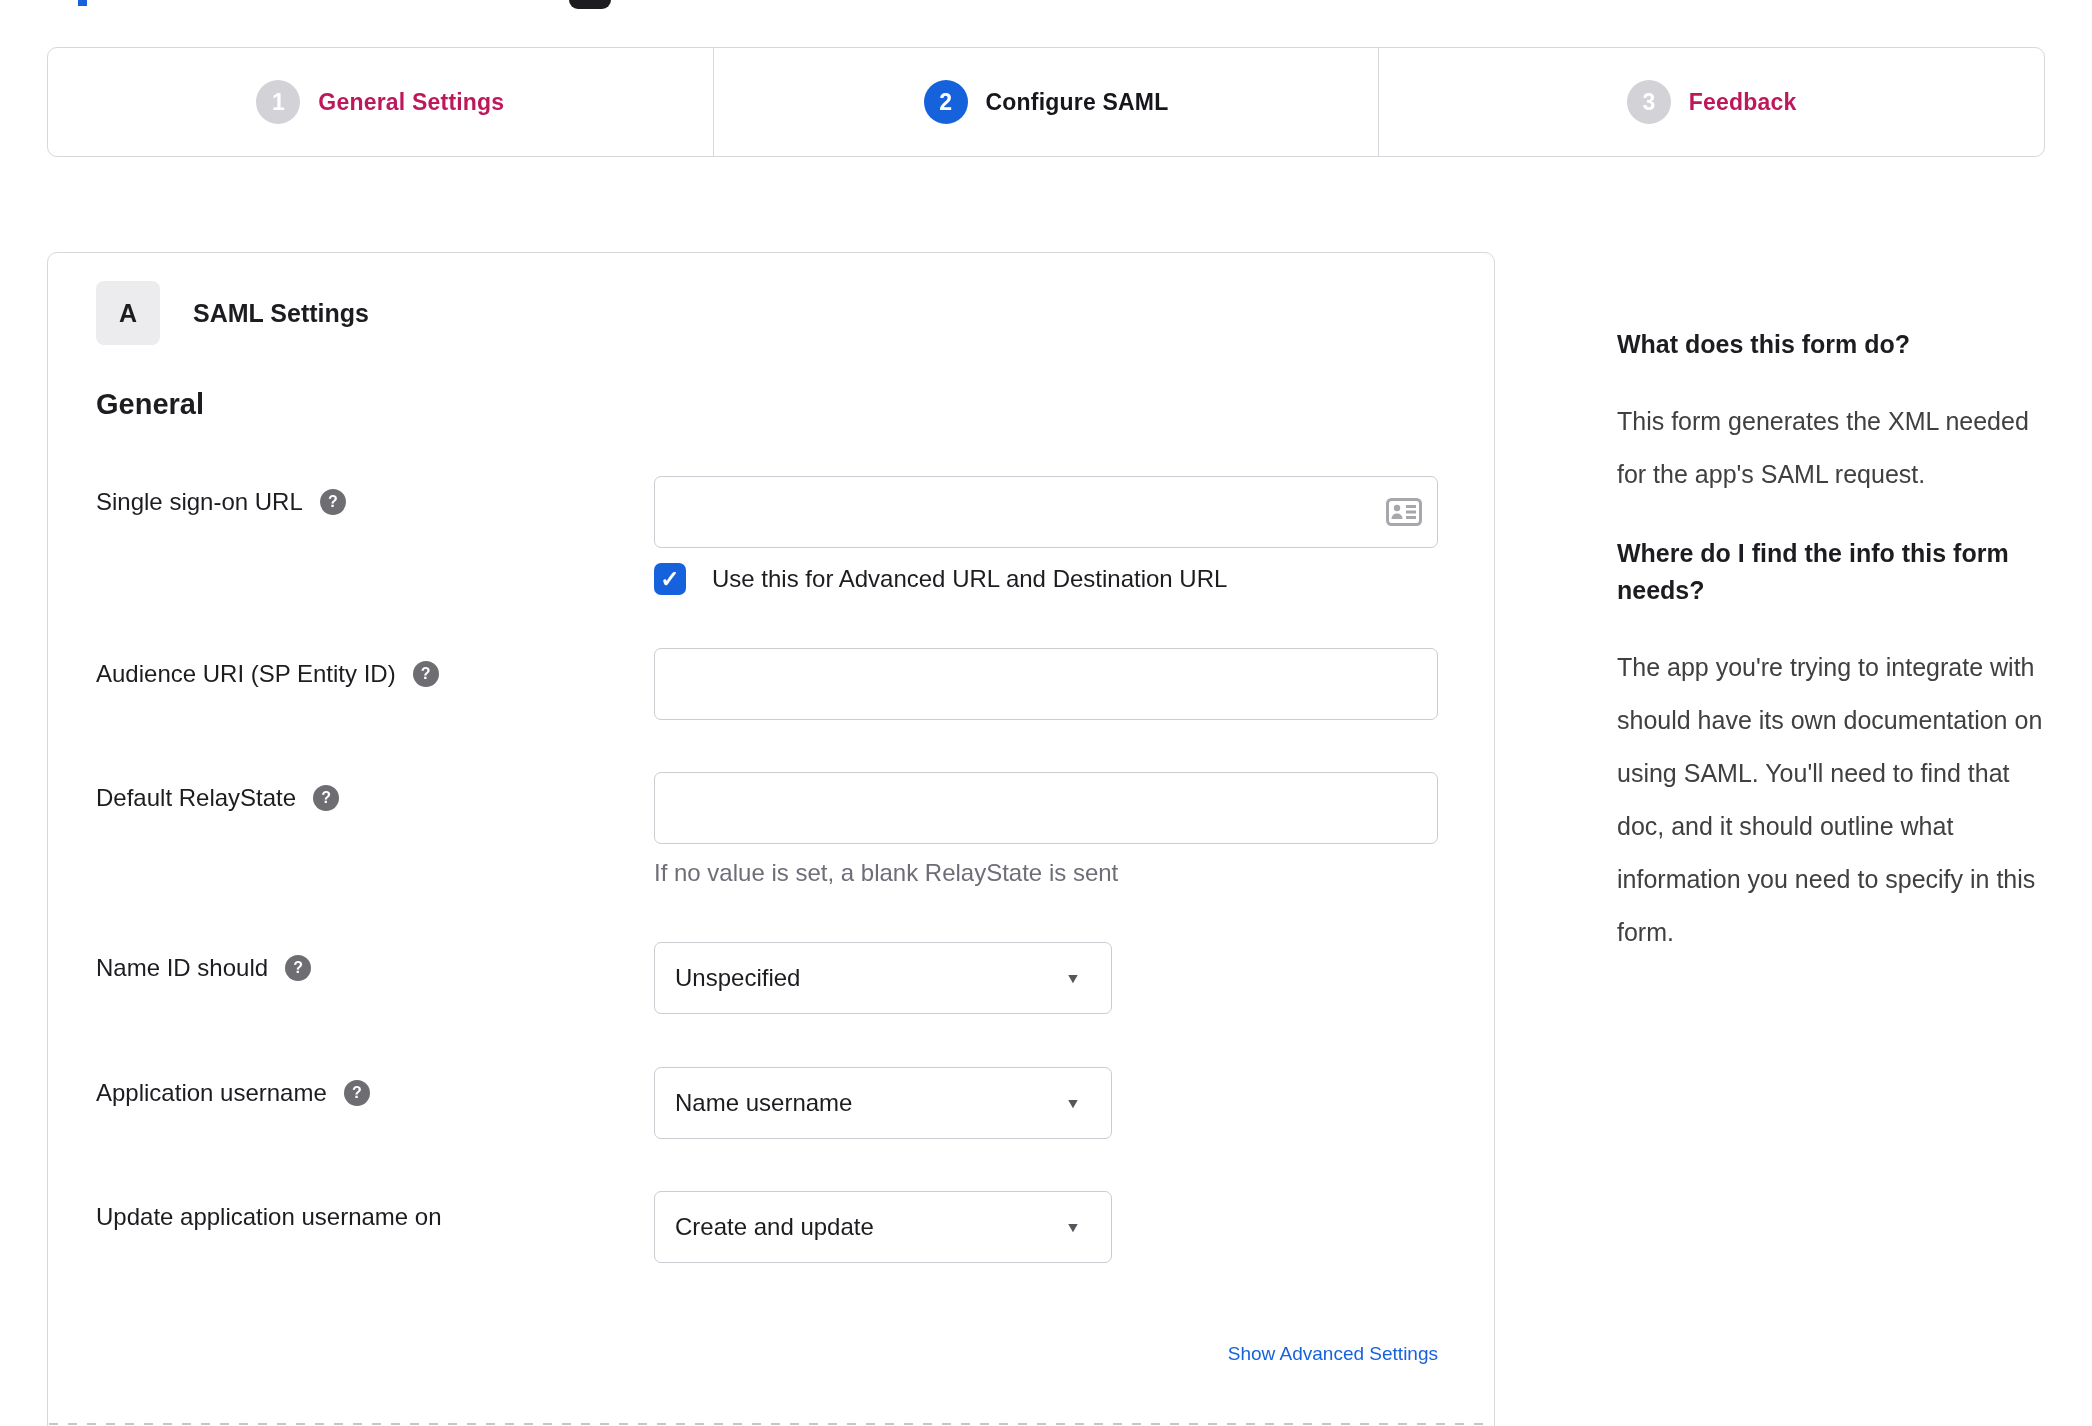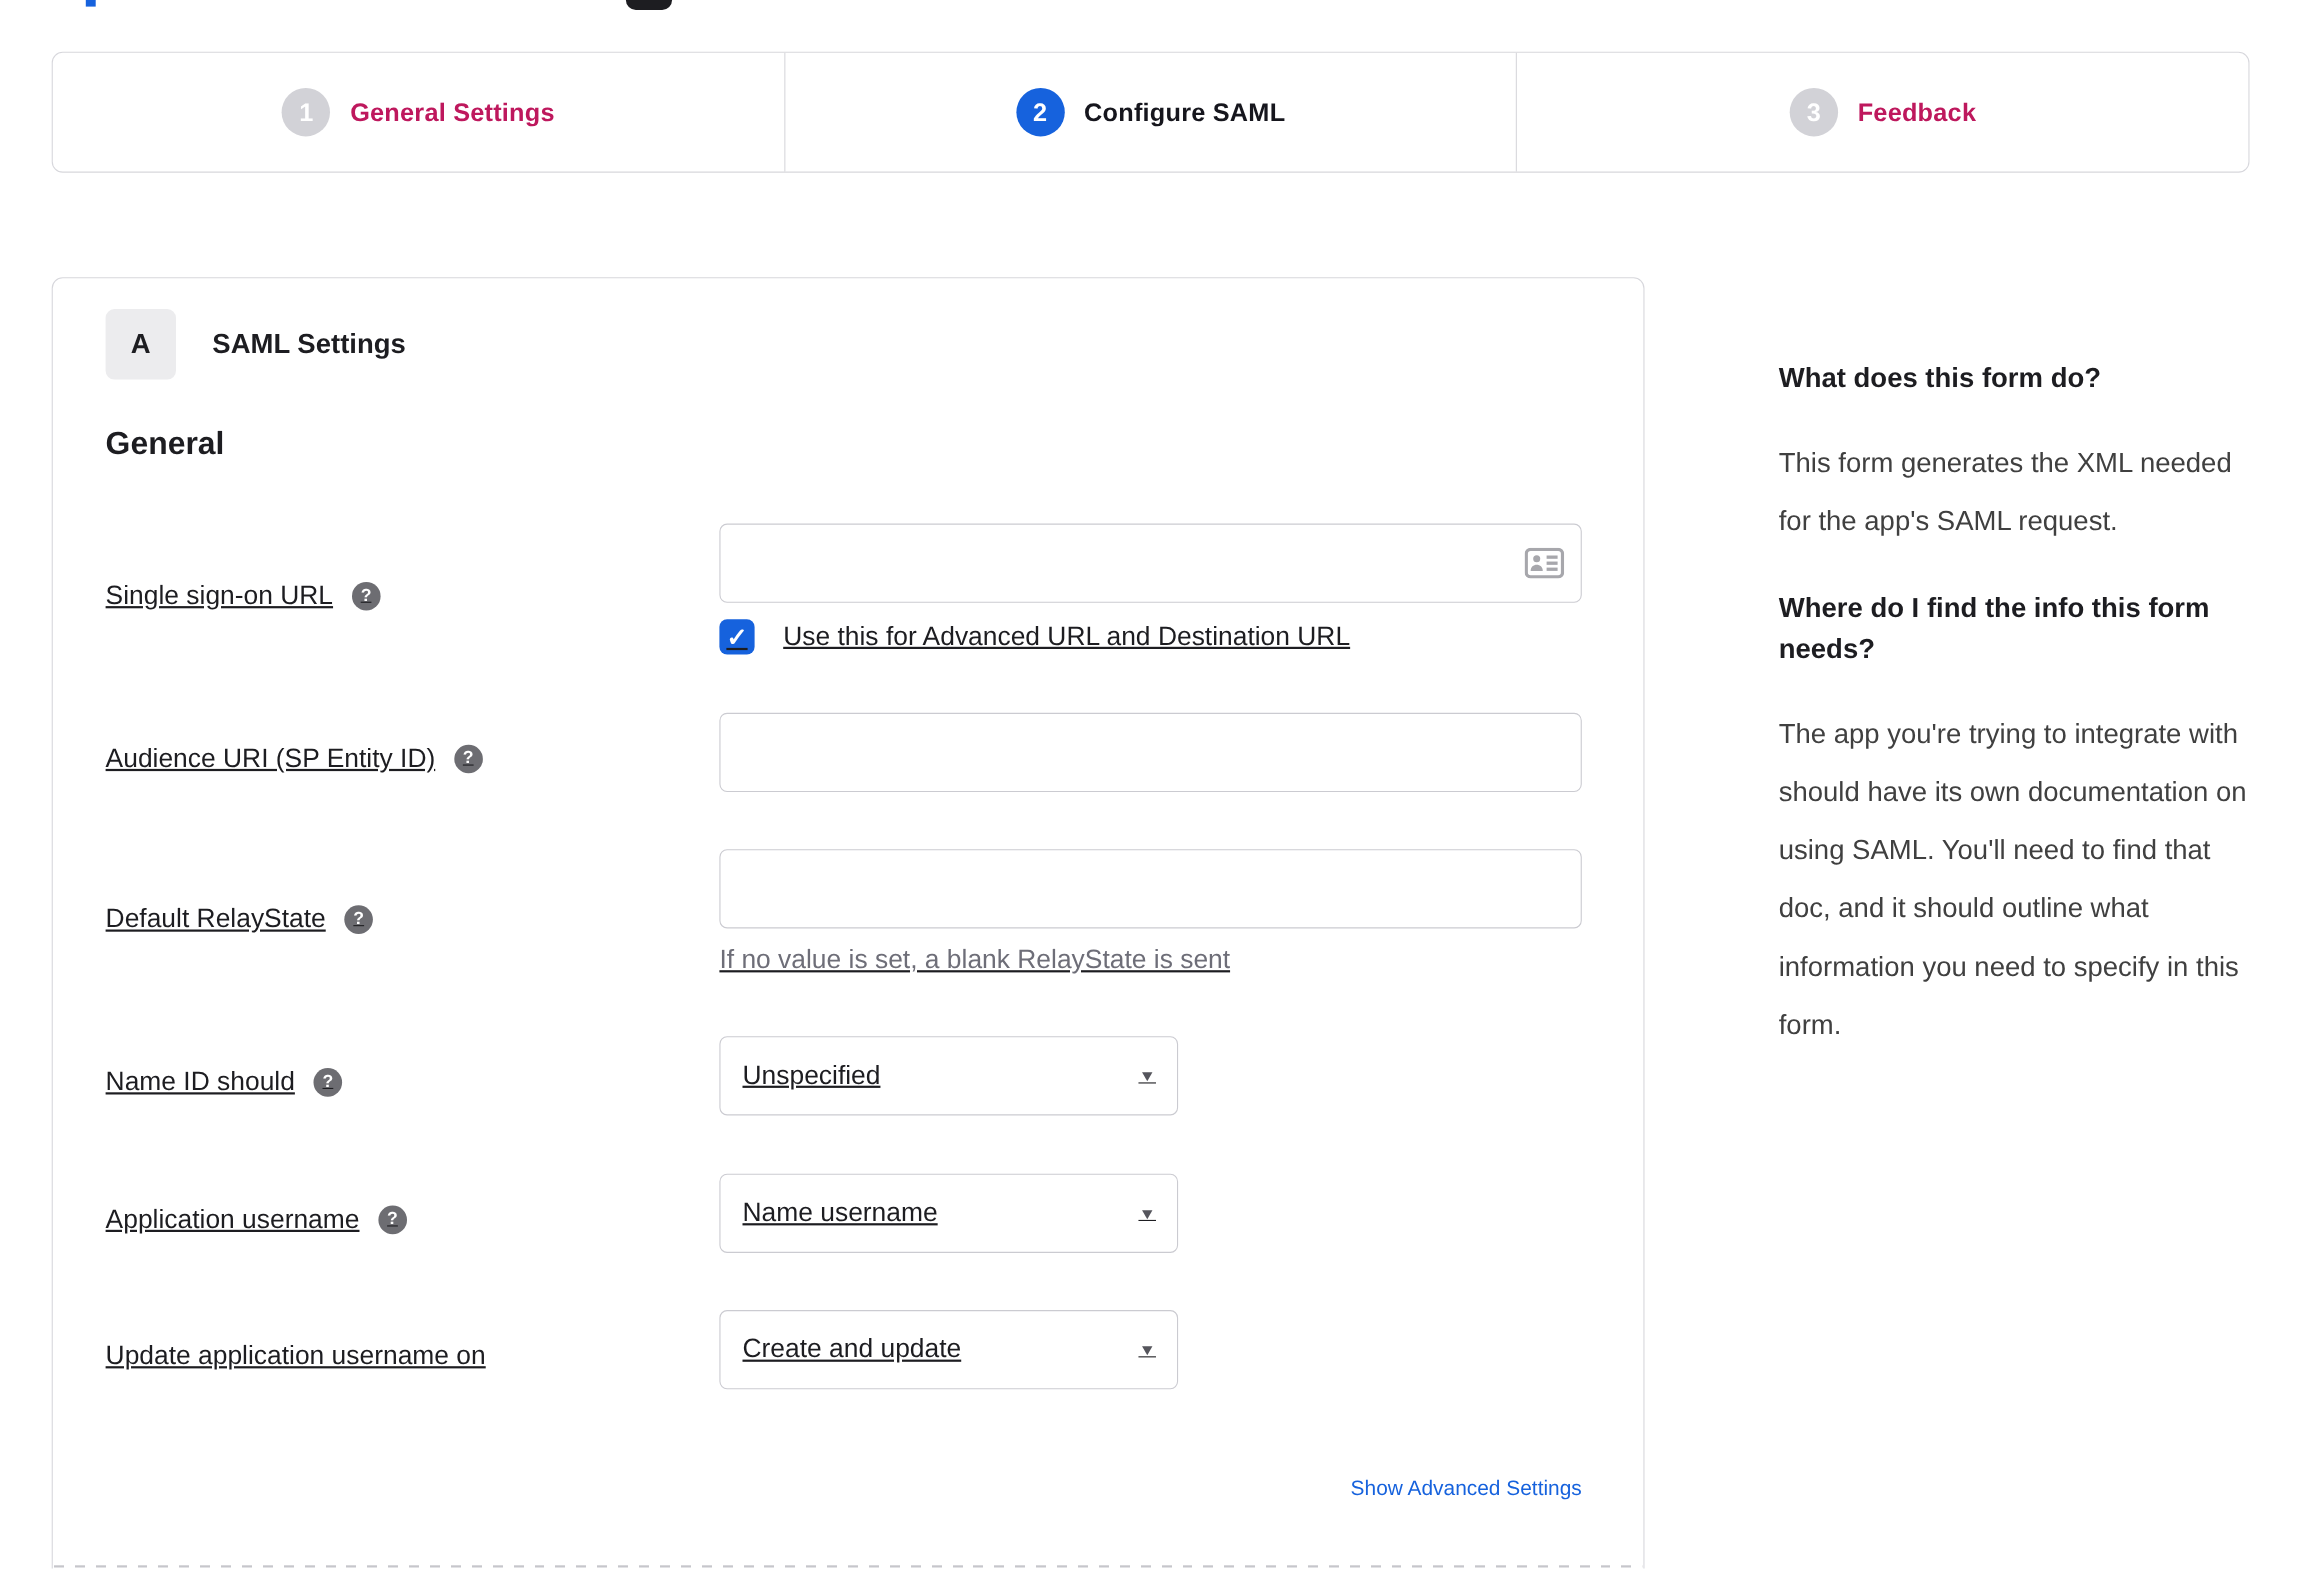--- a/index.html
+++ b/index.html
@@ -29,41 +29,41 @@
     background:repeating-linear-gradient(90deg,#c6c6cb 0 9px,transparent 9px 19px); }
 
   .card-header { display:flex; align-items:center; gap:33px; }
   .badge-a { width:64px; height:64px; border-radius:8px; background:#ececee;
     font-size:25px; font-weight:700; display:flex; align-items:center; justify-content:center; }
   .card-title { font-size:25px; font-weight:700; }
 
   .group-title { margin-top:42px; font-size:29px; font-weight:700; line-height:34px; }
 
   .form { margin-top:55px; }
-  .frow { display:flex; align-items:center;text-decoration:underline; }
+  .frow { display:flex; align-items:flex-start; }
   .flabel { width:558px; padding-top:12px; font-size:24px; display:flex; align-items:center; gap:17px; }
   .help { width:26px; height:26px; border-radius:50%; background:#6d6d72; color:#fff;
     font-size:16px; font-weight:700; display:flex; align-items:center; justify-content:center;
     flex:0 0 26px; cursor:pointer; }
   .ctl { display:flex; flex-direction:column; }
 
   .text-input { width:784px; height:72px; border:1.5px solid #cbcbd1; border-radius:7px;
     font-size:23px; padding:0 64px 0 18px; font-family:"Liberation Sans",sans-serif; background:#fff; }
   .input-wrap { position:relative; width:784px; }
   .input-icon { position:absolute; right:16px; top:22px; }
 
   .checkbox-row { display:flex; align-items:center; gap:26px; margin-top:15px; }
   .checkbox { width:32px; height:32px; border-radius:7px; background:#1662dd; color:#fff;
     font-size:23px; font-weight:700; display:flex; align-items:center; justify-content:center; cursor:pointer; }
   .checkbox-label { font-size:24px; }
 
   .hint { margin-top:15px; font-size:24px; color:#6e6e78; }
 
-  .select { width:417px; height:72px; border:1.5px solid #cbcbd1; border-radius:7px; background:#fff;
-    display:flex; align-items:center; justify-content:space-between; padding:0 20px 0 20px;
+  .select { width:458px; height:72px; border:1.5px solid #cbcbd1; border-radius:7px; background:#fff;
+    display:flex; align-items:center; justify-content:space-between; padding:0 31px 0 20px;
     font-size:24px; cursor:pointer; }
   .select .caret { font-size:14px; color:#55555c; transform:scaleX(1.15); }
 
   .m53 { margin-bottom:53px; } .m52 { margin-bottom:52px; } .m55 { margin-bottom:55px; }
 
   .link-row { width:1342px; text-align:right; margin-top:80px; }
   .adv-link { color:#1662dd; font-size:19px; text-decoration:none; cursor:pointer; }
 
   
   .sidebar { position:absolute; left:1617px; top:326px; width:512px; }

